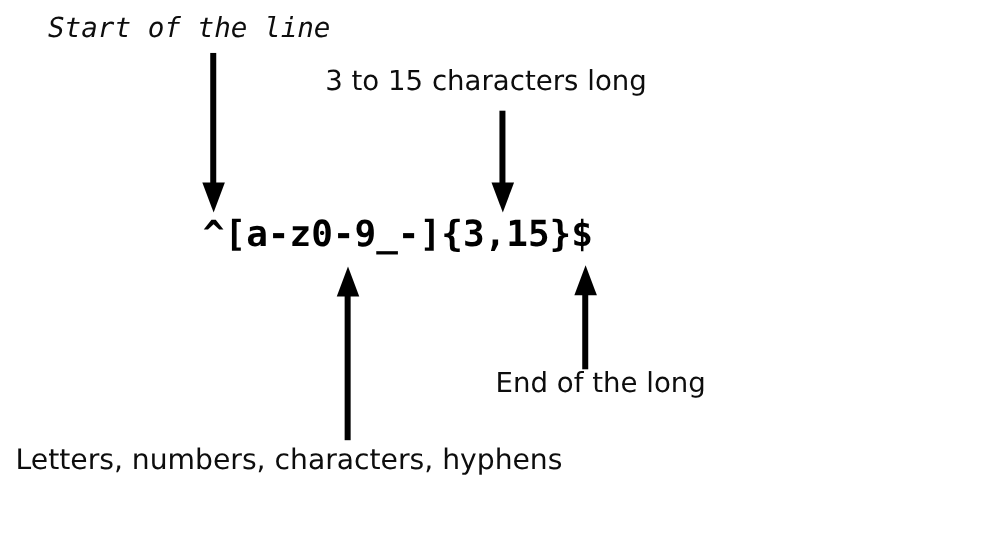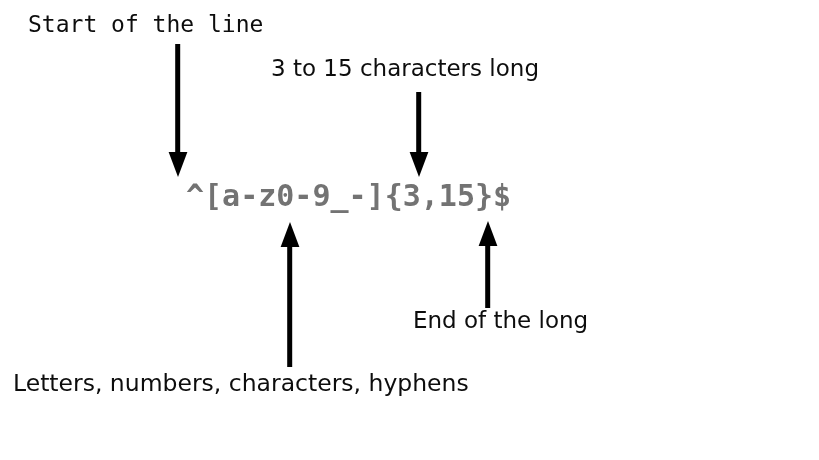--- a/index.html
+++ b/index.html
@@ -21,25 +21,26 @@
     background: #ffffff;
   }
   .lbl {
     position: absolute;
     color: #0d0d0d;
     white-space: pre;
     line-height: 1;
   }
   
   #label-start {
-    left: 28px;
+    left: 40px;
     top: 13px;
     font-family: "DejaVu Sans Mono", "Liberation Mono", monospace;
     font-size: 23px;
     letter-spacing: 0px;
+    font-style: italic;
   }
   
   #label-length {
     left: 271px;
     top: 57px;
     font-family: "DejaVu Sans", "Liberation Sans", sans-serif;
     font-size: 23px;
   }
   #label-end {
     left: 413px;
@@ -63,26 +64,26 @@
     overflow: hidden;
     font-family: "DejaVu Sans", "Liberation Sans", sans-serif;
     font-size: 23.5px;
     color: #0d0d0d;
     line-height: 1;
     white-space: pre;
   }
   
   #regex-pattern {
     position: absolute;
-    left: 186px;
+    left: 169px;
     top: 178px;
     font-family: "DejaVu Sans Mono", "Liberation Mono", monospace;
     font-size: 30px;
     font-weight: bold;
-    color: #737373;
+    color: #000000;
     white-space: pre;
     line-height: 1.2;
     letter-spacing: 0px;
     font-variant-numeric: slashed-zero;
     font-feature-settings: "zero" 1;
   }
   .arrow {
     position: absolute;
   }
   .arrow svg { display: block; }

